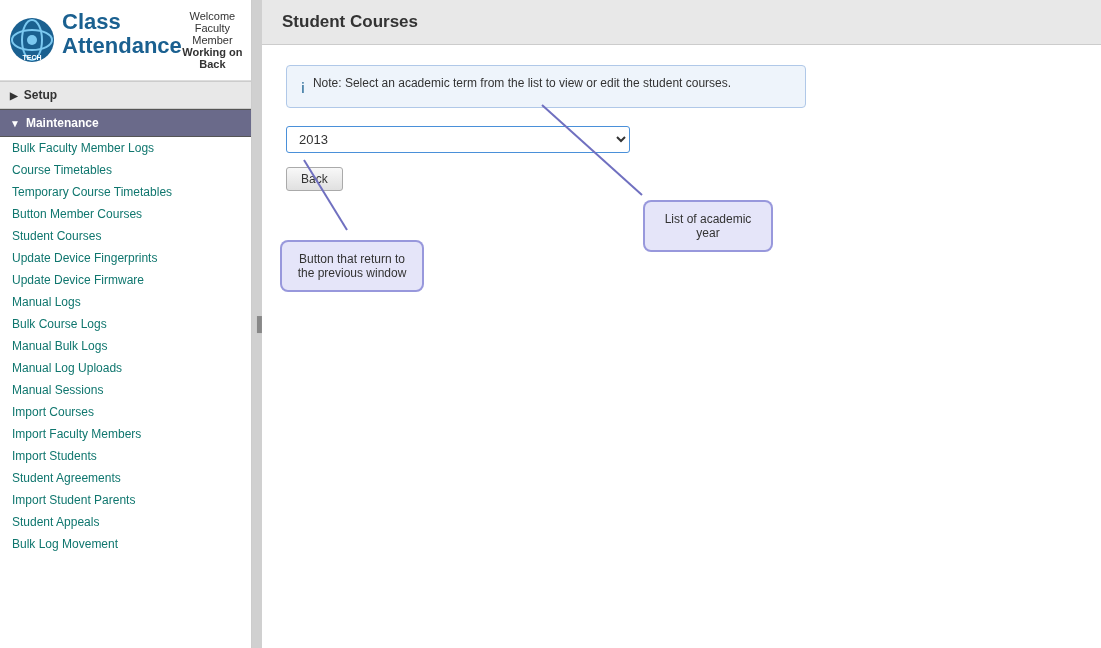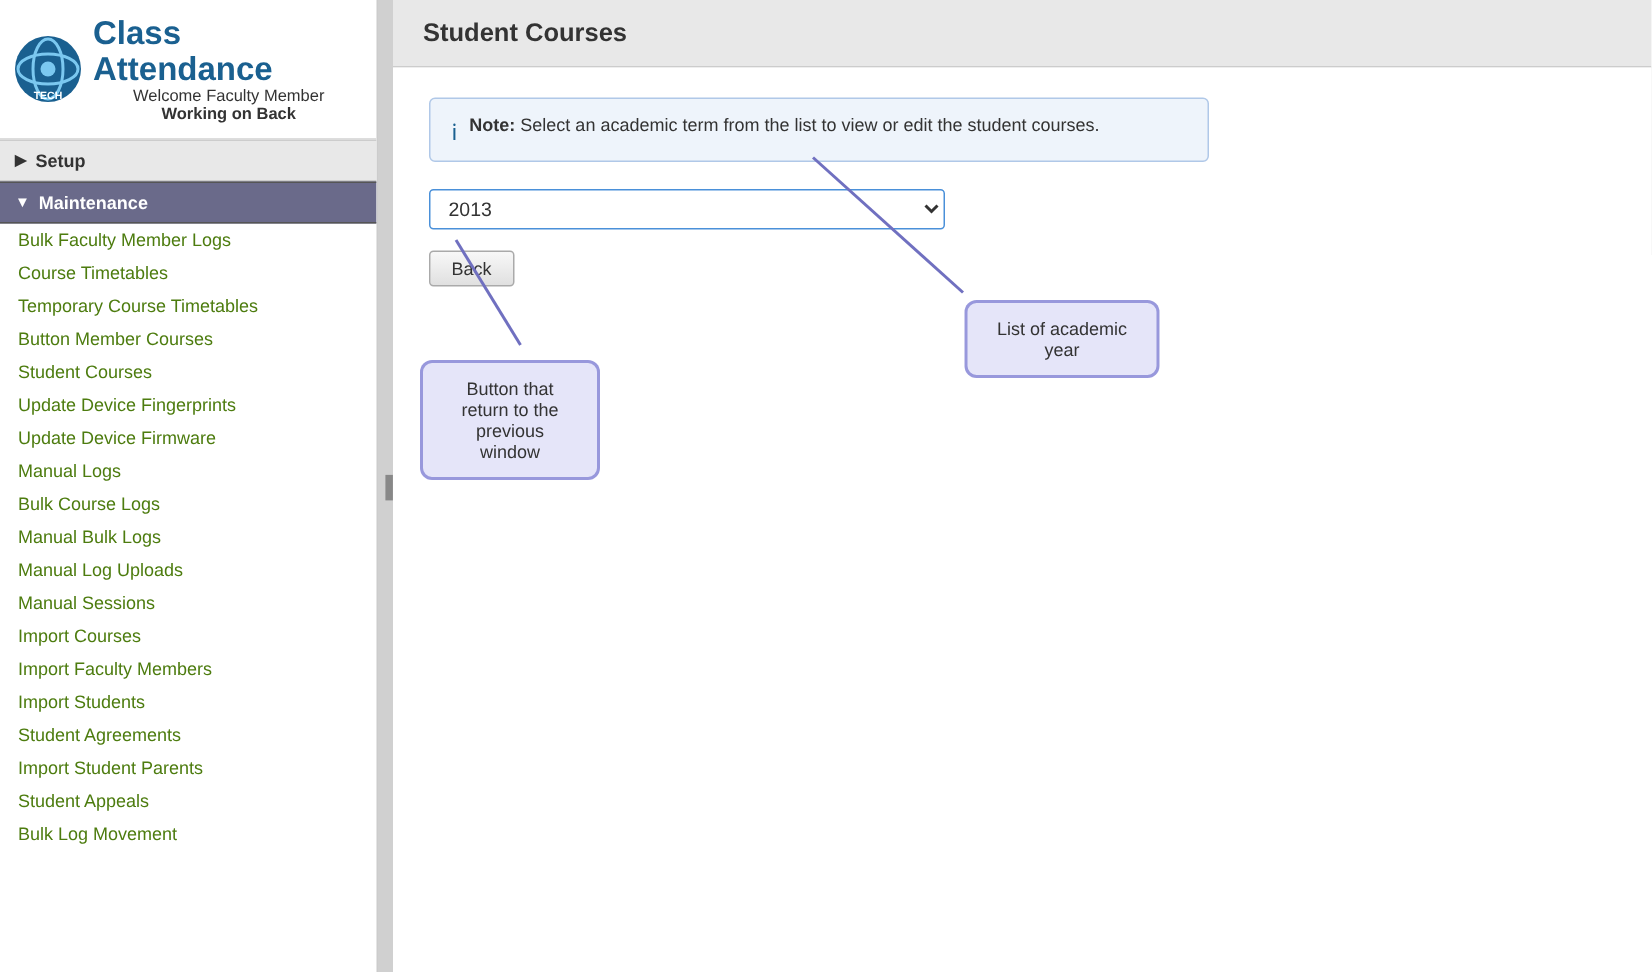--- a/index.html
+++ b/index.html
@@ -24,21 +24,21 @@
       border-bottom: 1px solid #ddd;
     }
 
     #sidebar-logo {
       width: 48px;
       height: 48px;
       margin-right: 6px;
       flex-shrink: 0;
     }
 
-    #sidebar-title-block { display: flex; flex-direction: column; }
+    #sidebar-title-block { display: flex; flex-direction: row; }
     #app-title { font-size: 22px; font-weight: bold; color: #1a6090; line-height: 1.1; }
     #app-subtitle { font-size: 11px; color: #333; text-align: center; }
     #app-subtitle strong { font-weight: bold; }
 
     .sidebar-section-toggle {
       display: flex;
       align-items: center;
       padding: 6px 10px;
       background: #e8e8e8;
       cursor: pointer;
@@ -60,21 +60,21 @@
       color: #fff;
       font-size: 12px;
       border-top: 1px solid #555;
       border-bottom: 1px solid #555;
     }
     .sidebar-section-active .arrow { margin-right: 6px; font-size: 10px; }
 
     .sidebar-link {
       display: block;
       padding: 4px 12px;
-      color: #4d7c0f;
+      color: #0f766e;
       text-decoration: none;
       font-size: 12px;
       cursor: pointer;
     }
 
     
     #sidebar::-webkit-scrollbar { width: 6px; }
     #sidebar::-webkit-scrollbar-thumb { background: #aaa; border-radius: 3px; }
 
     
@@ -126,21 +126,21 @@
     }
 
     #note-icon {
       color: #1a6090;
       margin-right: 8px;
       font-size: 15px;
       margin-top: 1px;
     }
 
     #note-text { color: #333; font-size: 12px; }
-    #note-text strong { font-weight: bold; }
+    #note-text strong { font-weight: normal; }
 
     #year-select-wrapper {
       margin-bottom: 14px;
       position: relative;
     }
 
     #year-select {
       width: 344px;
       padding: 4px 8px;
       border: 1px solid #4a90d9;
@@ -272,21 +272,21 @@
 
     
     <svg id="annotation-svg">
 
       <line class="annotation-line" x1="42" y1="115" x2="85" y2="185"></line>
 
       <line class="annotation-line" x1="280" y1="60" x2="380" y2="150"></line>
     </svg>
 
     
-    <div class="annotation-bubble" style="left: 18px; top: 195px; width: 120px;">
+    <div class="annotation-bubble" style="left: 18px; top: 195px; width: 144px;">
       <span>Button that return to the previous window</span>
     </div>
 
     
     <div class="annotation-bubble" style="left: 340px; top: 155px; width: 130px; margin-left: 41px;">
       <span>List of academic year</span>
     </div>
 
   </div>
 </div>

